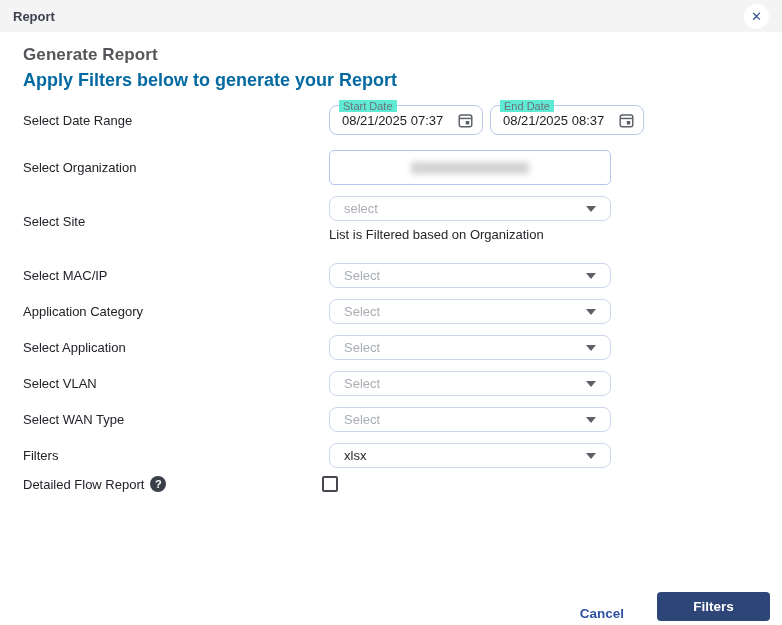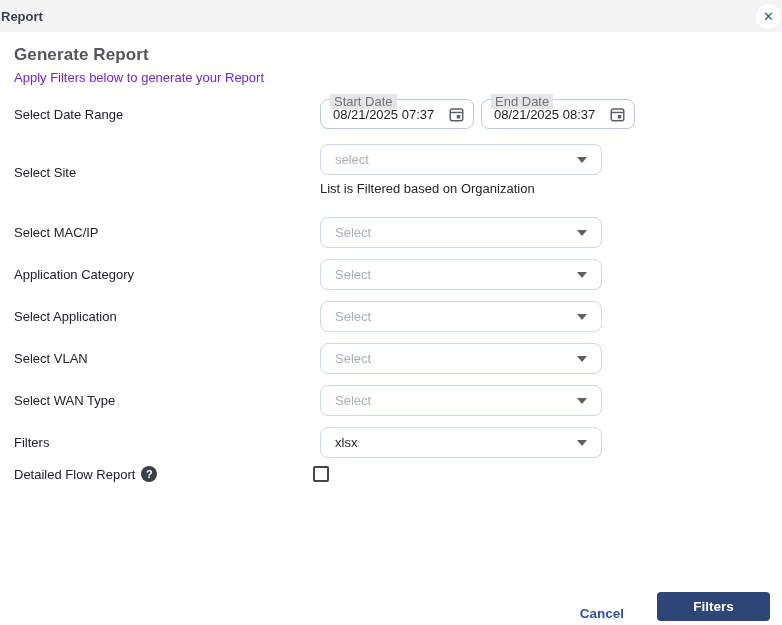--- a/index.html
+++ b/index.html
@@ -7,68 +7,68 @@
   body { font-family:"Liberation Sans","DejaVu Sans",sans-serif; }
 
   .dialog {
     width:782px; height:625px; background:#ffffff; position:relative;
     overflow:hidden; margin:0 auto;
   }
 
   
   .dialog-header {
     height:32px; background:#f4f4f4; display:flex; align-items:center;
-    justify-content:space-between; padding:0 1px;
+    justify-content:space-between; padding:0 13px;
   }
   .dialog-header .hdr-title { font-size:13px; font-weight:bold; color:#3c4150; }
   .close-btn {
     width:25px; height:25px; border-radius:50%; background:#ffffff;
     display:flex; align-items:center; justify-content:center; cursor:pointer;
     font-size:13px; font-weight:bold; color:#37508f; line-height:1;
   }
 
   
-  .content { padding:13px 14px 0 14px; }
+  .content { padding:13px 14px 0 6px;margin-left:17px; }
   .page-title { font-size:17px; font-weight:bold; color:#55565a; letter-spacing:.1px; }
-  .page-subtitle { font-size:13px; color:#6d28d9; margin-top:5px; }
+  .page-subtitle { font-size:18px; color:#0369a1; margin-top:5px;font-weight:bold; }
 
   .form { margin-top:8px; }
   .row { display:flex; align-items:center; margin-bottom:11px; }
   .row-label { width:306px; flex-shrink:0; font-size:13px; color:#212329; display:flex; align-items:center; gap:6px; }
   .control { width:282px; }
 
   
   .row-date { margin-top:14px; margin-bottom:15px; align-items:center; }
   .date-fields { display:flex; gap:7px; width:316px; }
   .date-field {
     position:relative; width:154px; height:30px;
     border:1px solid #b9c9ec; border-radius:8px; background:#fff;
     display:flex; align-items:center; justify-content:space-between;
     padding:0 8px 0 12px;
   }
   .float-label {
-    position:absolute; top:-6px; left:9px; font-size:13px; color:#6e7278;
-    background:#e5e5e5; padding:0 4px; white-space:nowrap;
+    position:absolute; top:-6px; left:9px; font-size:11px; color:#6e7278;
+    background:#5eead4; padding:0 4px; white-space:nowrap;
   }
   .date-value { font-size:13px; color:#1c1e21; white-space:nowrap; }
   .cal-icon { display:flex; cursor:pointer; }
 
   
   .org-box {
     height:35px; border:1px solid #b3c6ee; border-radius:5px; background:#fff;
     display:flex; align-items:center; justify-content:center;
   }
   .redacted {
     width:118px; height:12px; background:#c4c4c4; border-radius:2px;
     filter:blur(3px); opacity:.75;
   }
 
   
   .select-box {
-    height:31px; border:1px solid #ccd6f1; border-radius:8px; background:#fff;
+    height:25px; border:1px solid #ccd6f1; border-radius:8px; background:#fff;
     display:flex; align-items:center; justify-content:space-between;
     padding:0 14px; cursor:pointer;
   }
   .placeholder { font-size:13px; color:#aaaeb5; }
   .sel-value { font-size:13px; color:#1f2125; }
   .arrow {
     width:0; height:0; border-left:5px solid transparent;
     border-right:5px solid transparent; border-top:6px solid #5d6167;
   }
   .helper-text { font-size:13px; color:#26272b; margin:6px 0 5px 0; }
@@ -136,20 +136,28 @@
               <svg width="17" height="17" viewBox="0 0 20 20">
                 <rect x="2.6" y="3.6" width="14.8" height="13.8" rx="2.4" fill="none" stroke="#5c6066" stroke-width="1.7"></rect>
                 <line x1="2.6" y1="7.6" x2="17.4" y2="7.6" stroke="#5c6066" stroke-width="1.7"></line>
                 <rect x="10.3" y="10.6" width="4.1" height="4.1" fill="#5c6066"></rect>
               </svg>
             </span>
           </div>
         </div>
       </div>
 
+      <div class="row">
+        <div class="row-label">Select Organization</div>
+        <div class="control">
+          <div class="org-box">
+            <span class="redacted"></span>
+          </div>
+        </div>
+      </div>
 
       <div class="row row-site">
         <div class="row-label">Select Site</div>
         <div class="control">
           <div class="select-box">
             <span class="placeholder">select</span>
             <span class="arrow"></span>
           </div>
           <div class="helper-text">List is Filtered based on Organization</div>
         </div>

